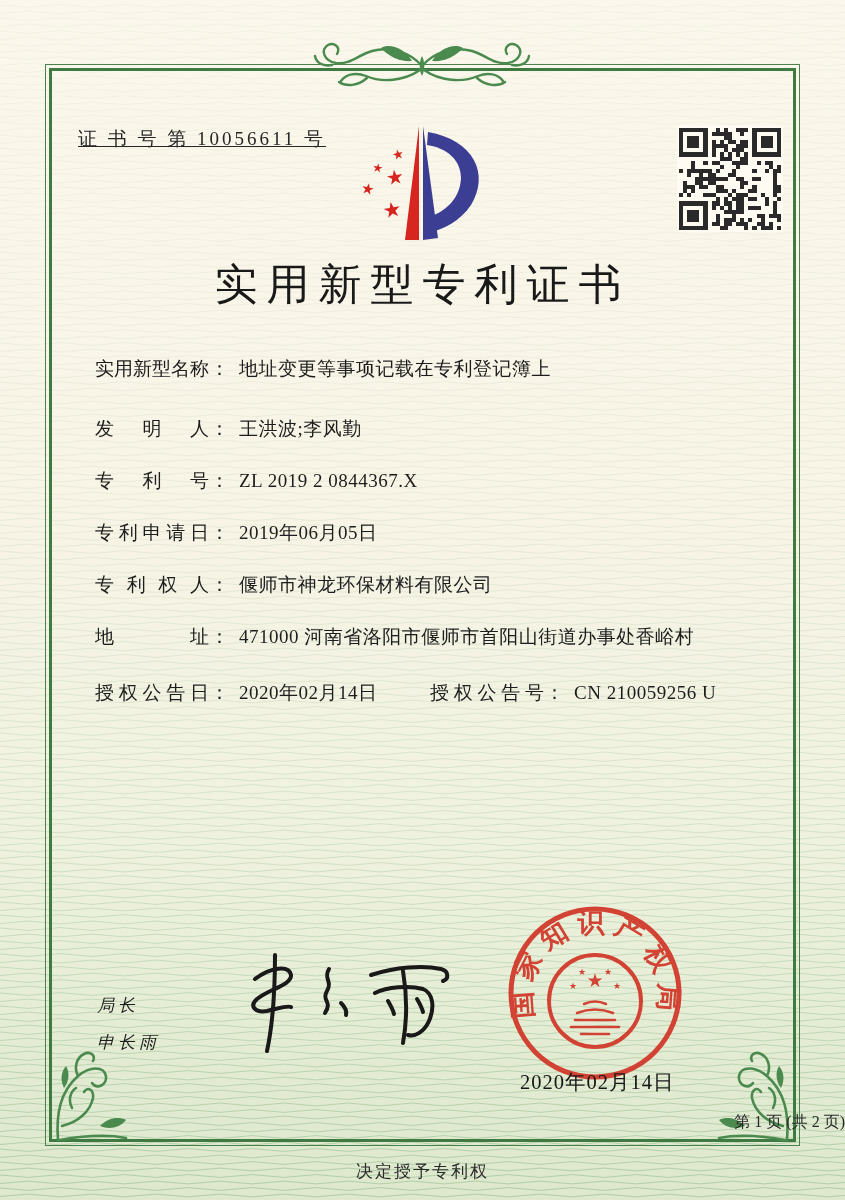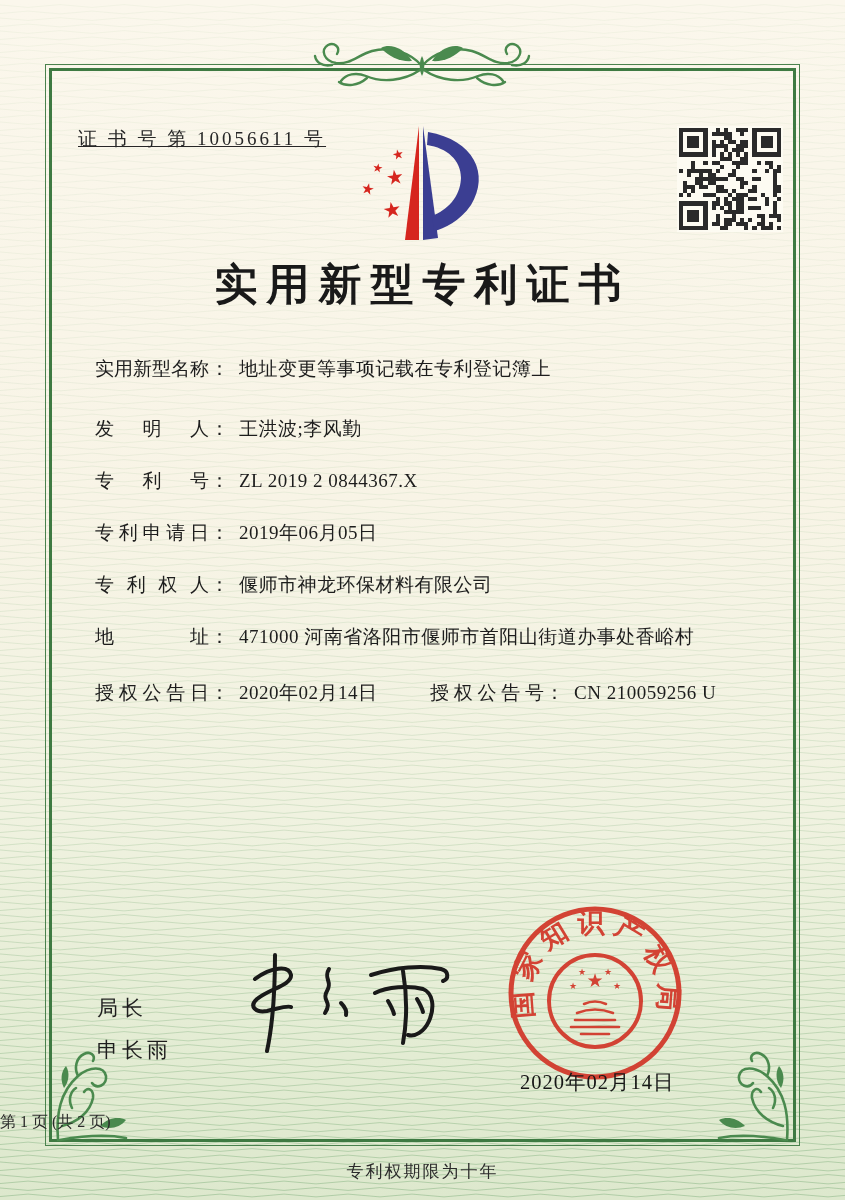--- a/index.html
+++ b/index.html
@@ -15,39 +15,39 @@
   .frame-inner{position:absolute;left:3px;right:3px;top:3px;bottom:3px;border:3px solid #3e7a42;}
   
   .orn-top{position:absolute;left:272px;top:34px;z-index:2;}
   .orn-corner{position:absolute;bottom:58px;z-index:2;}
   .orn-left{left:48px;}
   .orn-right{right:48px;transform:scaleX(-1);}
   
   .cert-no{position:absolute;left:78px;top:126px;font-size:19px;letter-spacing:3px;color:#262626;z-index:3;text-decoration:underline;}
   .logo{position:absolute;left:348px;top:118px;z-index:3;}
   .qr{position:absolute;left:677px;top:126px;z-index:3;background:#fdfbf2;padding:2px;}
-  .title{position:absolute;left:0;width:845px;top:256px;text-align:center;font-size:43px;font-weight:700;
+  .title{position:absolute;left:0;width:845px;top:256px;text-align:center;font-size:43px;font-weight:400;
     letter-spacing:9px;color:#191919;z-index:3;}
   #fields{position:absolute;left:95px;top:356px;width:667px;z-index:3;}
   .frow{position:absolute;left:0;display:flex;align-items:baseline;font-size:19px;color:#1d1d1d;white-space:nowrap;}
   .flabel{display:inline-flex;justify-content:space-between;width:114px;}
   .fcolon{margin-left:1px;}
   .fvalue{margin-left:10px;letter-spacing:0.5px;}
   #grant-row{position:absolute;left:95px;top:680px;width:667px;z-index:3;}
   .grant-group{position:absolute;top:0;display:flex;align-items:baseline;font-size:19px;color:#1d1d1d;white-space:nowrap;}
   #grant-date{left:0;} #grant-no{left:335px;}
   .body-text{position:absolute;left:95px;top:710px;width:667px;z-index:3;font-size:18.5px;
     line-height:32px;color:#222;text-align:justify;}
   .body-text p{margin:0;text-indent:2em;}
-  .officer{position:absolute;left:97px;top:994px;z-index:3;font-size:21px;color:#1d1d1d;letter-spacing:4px;}
+  .officer{position:absolute;left:97px;top:994px;z-index:3;font-size:17px;color:#1d1d1d;letter-spacing:4px;font-style:italic;}
   .officer div{margin-bottom:14px;}
   .signature{position:absolute;left:225px;top:945px;z-index:3;}
   .seal{position:absolute;left:505px;top:903px;z-index:3;opacity:.95;}
   .seal-date{position:absolute;left:520px;top:1068px;z-index:5;font-size:20.5px;letter-spacing:1px;color:#161616;}
-  .page-indicator{position:absolute;left:0;width:845px;top:1112px;text-align:left;font-size:16px;color:#2a2a2a;z-index:3;}
+  .page-indicator{position:absolute;left:0;width:845px;top:1112px;text-align:right;font-size:16px;color:#2a2a2a;z-index:3;}
   .back-note{position:absolute;left:0;width:845px;top:1160px;text-align:center;font-size:17px;color:#2a2a2a;z-index:3;letter-spacing:2px;}
 </style>
 </head>
 <body>
 
 <div id="page">
 
   <svg id="waves" width="845" height="1200" aria-hidden="true">
       <path d="M-20 6.0 q16 -2.8 32 0 q16 2.8 32 0 q16 -2.8 32 0 q16 2.8 32 0 q16 -2.8 32 0 q16 2.8 32 0 q16 -2.8 32 0 q16 2.8 32 0 q16 -2.8 32 0 q16 2.8 32 0 q16 -2.8 32 0 q16 2.8 32 0 q16 -2.8 32 0 q16 2.8 32 0 q16 -2.8 32 0 q16 2.8 32 0 q16 -2.8 32 0 q16 2.8 32 0 q16 -2.8 32 0 q16 2.8 32 0 q16 -2.8 32 0 q16 2.8 32 0 q16 -2.8 32 0 q16 2.8 32 0 q16 -2.8 32 0 q16 2.8 32 0 q16 -2.8 32 0 q16 2.8 32 0" fill="none" stroke="#8fb98a" stroke-width="1" stroke-opacity="0.090"></path>
       <path d="M-20 12.5 q16 2.8 32 0 q16 -2.8 32 0 q16 2.8 32 0 q16 -2.8 32 0 q16 2.8 32 0 q16 -2.8 32 0 q16 2.8 32 0 q16 -2.8 32 0 q16 2.8 32 0 q16 -2.8 32 0 q16 2.8 32 0 q16 -2.8 32 0 q16 2.8 32 0 q16 -2.8 32 0 q16 2.8 32 0 q16 -2.8 32 0 q16 2.8 32 0 q16 -2.8 32 0 q16 2.8 32 0 q16 -2.8 32 0 q16 2.8 32 0 q16 -2.8 32 0 q16 2.8 32 0 q16 -2.8 32 0 q16 2.8 32 0 q16 -2.8 32 0 q16 2.8 32 0 q16 -2.8 32 0" fill="none" stroke="#8fb98a" stroke-width="1" stroke-opacity="0.090"></path>
@@ -719,15 +719,15 @@
         <path d="M72,110 Q90,103 108,110"></path>
         <path d="M79,101 Q90,96 101,101"></path>
         <path d="M76,131 L104,131"></path>
       </g>
     </g>
   </svg>
 
   <div class="seal-date">2020年02月14日</div>
 
   <div class="page-indicator">第 1 页 (共 2 页)</div>
-  <div class="back-note">专利权期限为十年</div>
+  <div class="back-note">决定授予专利权</div>
 
 </div>
 
 </body></html>

